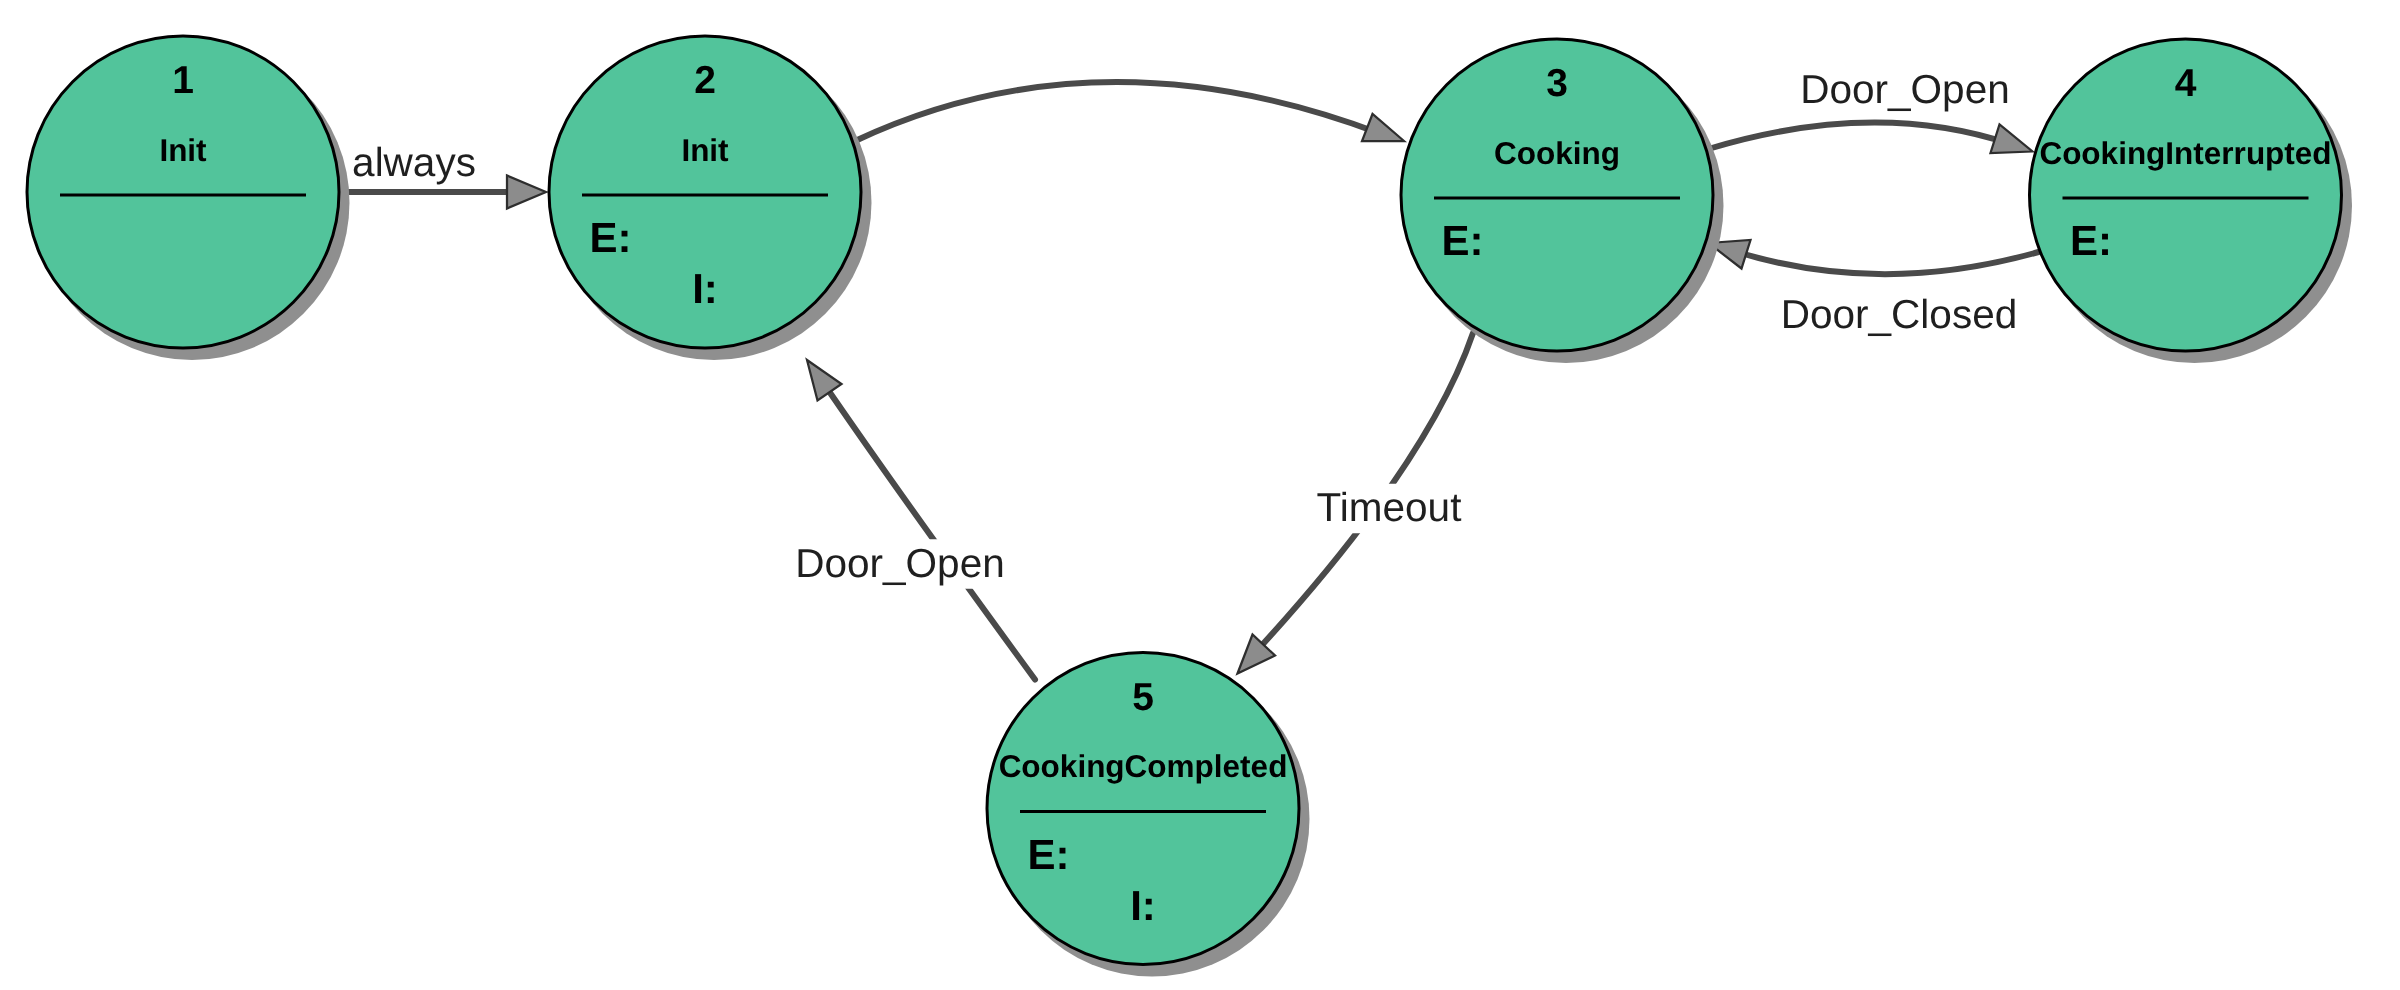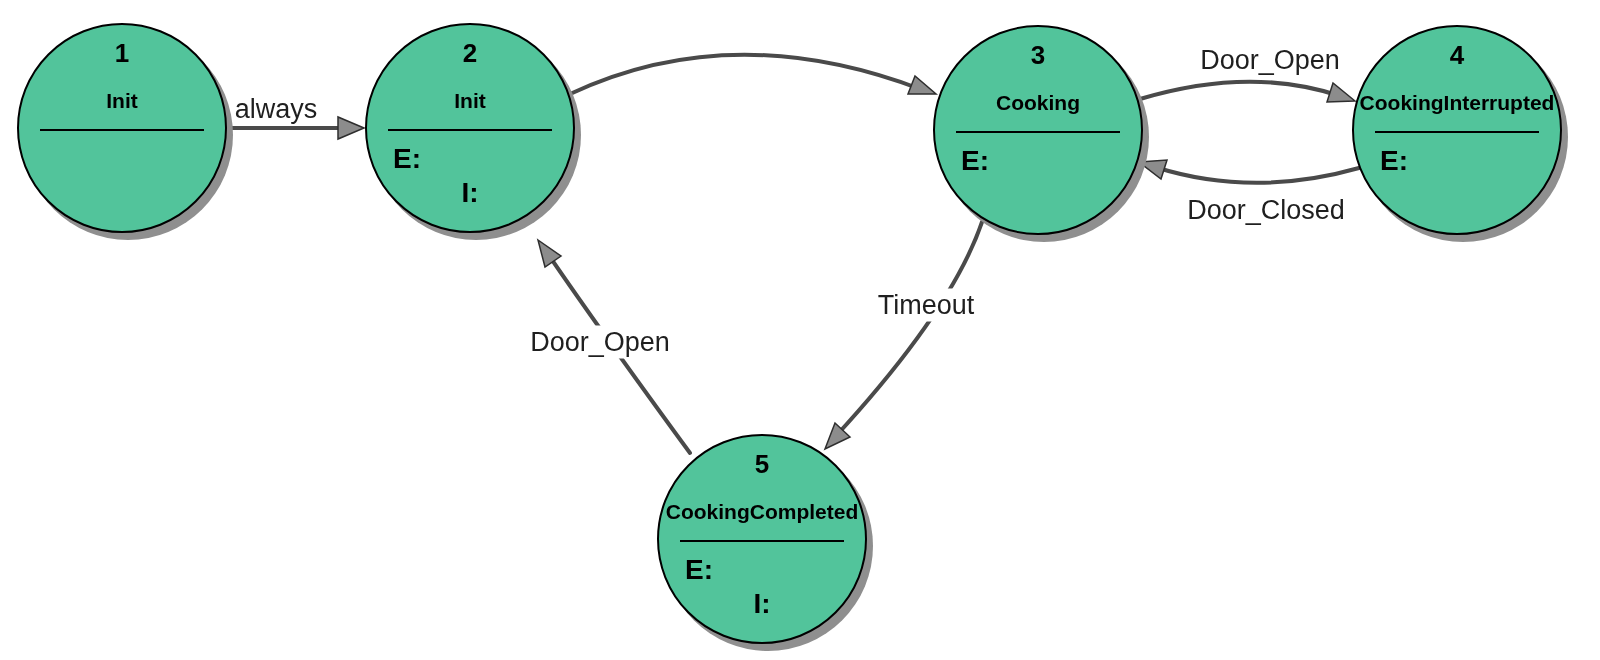--- a/index.html
+++ b/index.html
@@ -99,20 +99,21 @@
     position: absolute;
     transform: translate(-50%, -50%);
     white-space: nowrap;
     font-size: 27px;
     color: var(--label-text);
     z-index: 3;
   }
   .tlabel.bg {
     background: var(--canvas-bg);
     padding: 1px 4px;
+    margin-top: 34px;
   }
 </style>
 </head>
 <body>
 
 <div class="canvas">
 
   <svg class="edges-svg" viewBox="0 0 1600 660">
 
     <g>

